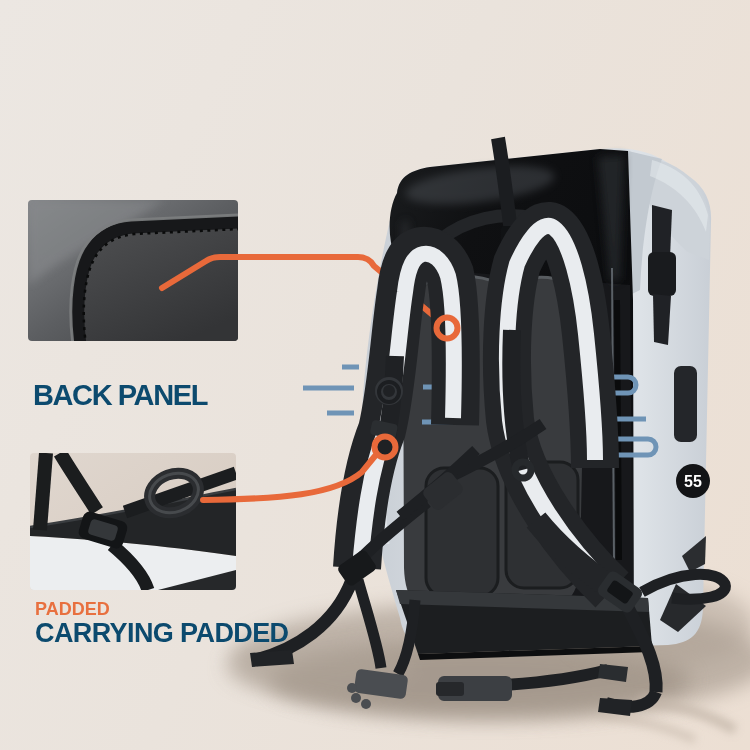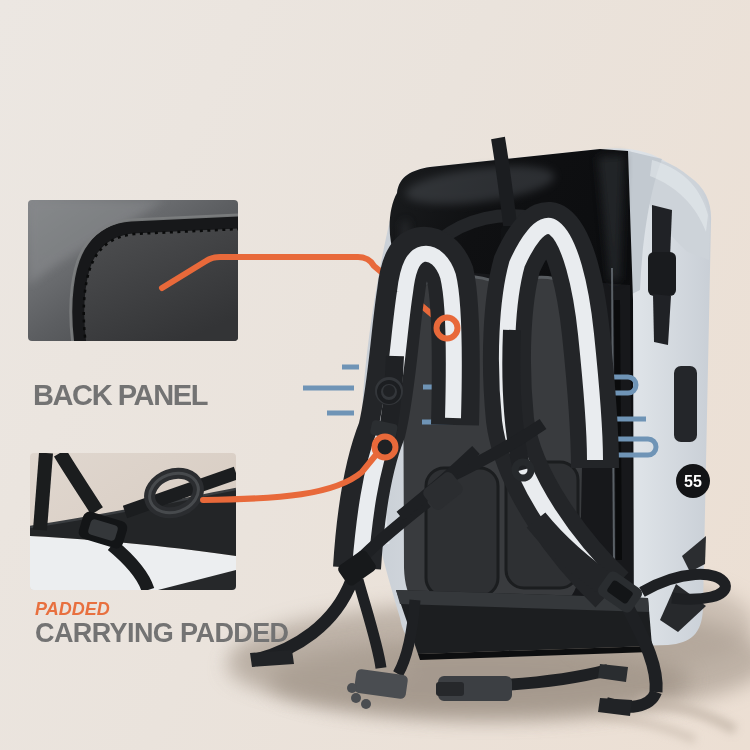--- a/index.html
+++ b/index.html
@@ -1,19 +1,19 @@
 <!DOCTYPE html>
 <html><head>
 <meta charset="utf-8">
 <style>
 html,body{margin:0;padding:0;width:750px;height:750px;overflow:hidden;}
 body{font-family:"Liberation Sans", sans-serif;background:linear-gradient(115deg,#ece7e2 0%,#eae3dc 45%,#ecdfd3 100%);}
-.lbl{position:absolute;font-weight:bold;color:#737373;}
+.lbl{position:absolute;font-weight:bold;color:#0c4a6e;}
 #t1{left:33px;top:379px;font-size:29px;letter-spacing:-1.4px;}
-#t2{left:35px;top:599px;font-size:18px;letter-spacing:0px;color:#e8703f;font-style:italic;}
+#t2{left:35px;top:599px;font-size:18px;letter-spacing:0px;color:#e8703f;}
 #t3{left:35px;top:618px;font-size:27px;letter-spacing:-0.6px;}
 svg{position:absolute;left:0;top:0;}
 </style>
 </head>
 <body>
 <svg width="750" height="750" viewBox="0 0 750 750">
 <defs>
 <linearGradient id="bagG" x1="0" y1="0" x2="1" y2="0">
   <stop offset="0" stop-color="#c7cdd4"></stop>
         <stop offset="0.45" stop-color="#e2e6ea"></stop>

